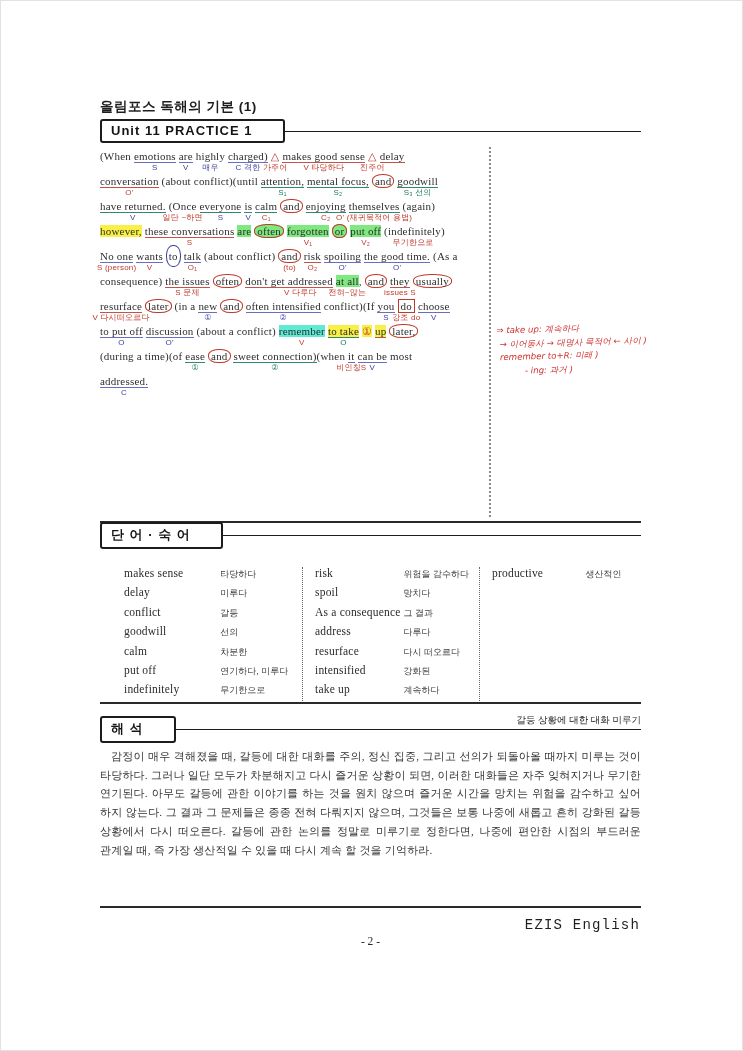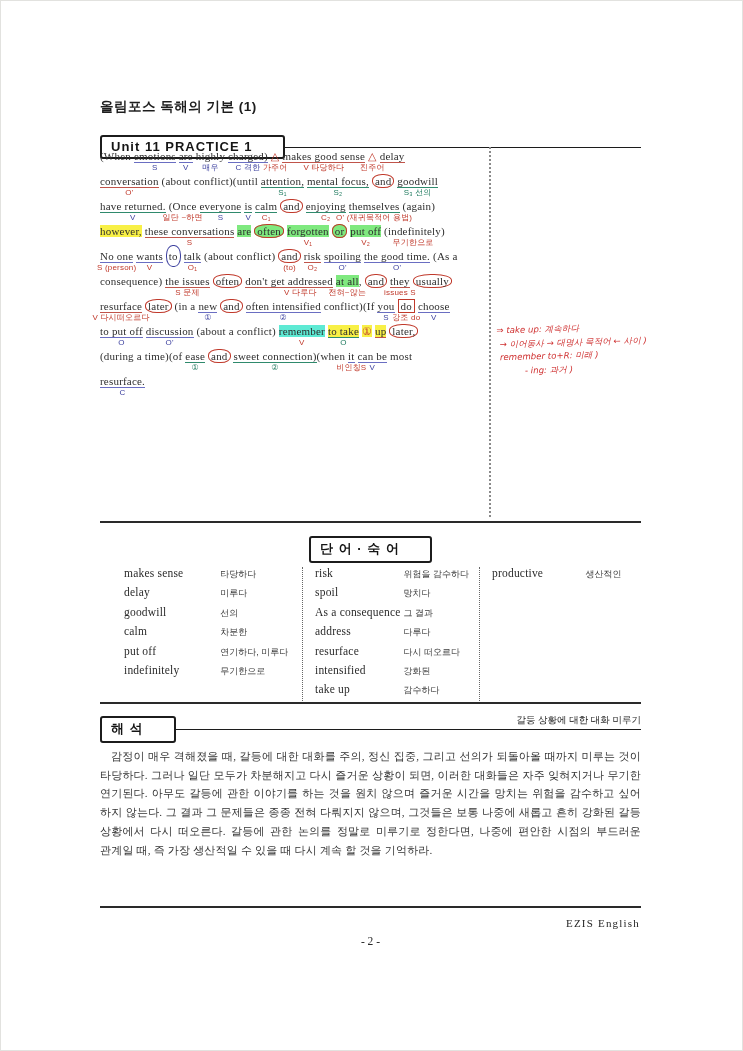--- a/index.html
+++ b/index.html
@@ -41,70 +41,74 @@
   .vcol{flex:0 0 172px;padding-right:6px;}
   .vcol + .vcol{border-left:1.6px dotted #666;padding-left:12px;flex:0 0 158px;}
   .vcol:last-child{flex:1;}
   .vrow{display:flex;align-items:baseline;height:19.4px;}
   .ven{flex:0 0 56%;font-size:11.5px;color:#2b2b2b;letter-spacing:.2px;}
   .vko{font-family:"Liberation Sans",sans-serif;font-size:9px;color:#3a3a3a;}
   
   .interp-body{position:absolute;left:100px;top:747px;width:541px;font-size:11px;
                line-height:18.7px;text-align:justify;text-indent:11px;color:#333;
                font-family:"Liberation Serif",serif;letter-spacing:.2px;word-break:keep-all;}
-  .footer-brand{position:absolute;right:103px;top:917px;font-family:Liberation Serif, serif;
-                font-size:11px;letter-spacing:1.2px;color:#1f1f1f;}
+  .footer-brand{position:absolute;right:103px;top:917px;font-family:Liberation Mono, monospace;
+                font-size:14px;letter-spacing:1.2px;color:#1f1f1f;}
   .page-num{position:absolute;left:100px;top:935px;width:541px;text-align:center;
             font-size:11.5px;color:#2a2a2a;}
 </style>
 </head>
 <body>
 
 <div class="page">
 
   <div class="doc-title">올림포스 독해의 기본 (1)</div>
 
-  <div class="section-row" style="top:135px;">
+  <div class="section-row" style="top:119px;">
     <div class="section-box">Unit 11 PRACTICE 1</div>
     <div class="section-line"></div>
   </div>
 
   <div class="passage">
       <div class="pline"><span class="seg"><span class="w">(When </span></span><span class="seg"><span class="w u-blue">emotions</span><span class="ann c-blue">S</span></span><span class="seg"><span class="w"> </span></span><span class="seg"><span class="w u-blue">are</span><span class="ann c-blue">V</span></span><span class="seg"><span class="w"> </span></span><span class="seg"><span class="w">highly</span><span class="ann c-blue">매우</span></span><span class="seg"><span class="w"> </span></span><span class="seg"><span class="w u-blue">charged)</span><span class="ann c-blue">C 격한</span></span><span class="seg"><span class="w"> </span></span><span class="seg"><span class="w c-red">△</span><span class="ann c-red">가주어</span></span><span class="seg"><span class="w"> </span></span><span class="seg"><span class="w u-red">makes good sense</span><span class="ann c-red">V 타당하다</span></span><span class="seg"><span class="w"> </span></span><span class="seg"><span class="w c-red">△</span><span class="ann c-red">진주어</span></span><span class="seg"><span class="w"> </span></span><span class="seg"><span class="w u-red">delay</span></span></div>
       <div class="pline"><span class="seg"><span class="w u-red">conversation</span><span class="ann c-red">O'</span></span><span class="seg"><span class="w"> (about conflict)(until </span></span><span class="seg"><span class="w u-green">attention,</span><span class="ann c-green">S₁</span></span><span class="seg"><span class="w"> </span></span><span class="seg"><span class="w u-green">mental focus,</span><span class="ann c-green">S₂</span></span><span class="seg"><span class="w"> </span></span><span class="seg"><span class="w mk-circle-red">and</span></span><span class="seg"><span class="w"> </span></span><span class="seg"><span class="w u-green">goodwill</span><span class="ann c-green">S₃ 선의</span></span></div>
       <div class="pline"><span class="seg"><span class="w u-green">have returned.</span><span class="ann c-blue">V</span></span><span class="seg"><span class="w"> </span></span><span class="seg"><span class="w">(Once</span><span class="ann c-red">일단 ~하면</span></span><span class="seg"><span class="w"> </span></span><span class="seg"><span class="w u-green">everyone</span><span class="ann c-blue">S</span></span><span class="seg"><span class="w"> </span></span><span class="seg"><span class="w u-green">is</span><span class="ann c-blue">V</span></span><span class="seg"><span class="w"> </span></span><span class="seg"><span class="w u-green">calm</span><span class="ann c-red">C₁</span></span><span class="seg"><span class="w"> </span></span><span class="seg"><span class="w mk-circle-red">and</span></span><span class="seg"><span class="w"> </span></span><span class="seg"><span class="w u-green">enjoying</span><span class="ann c-red">C₂</span></span><span class="seg"><span class="w"> </span></span><span class="seg"><span class="w u-green">themselves</span><span class="ann c-red">O' (재귀목적어 용법)</span></span><span class="seg"><span class="w"> (again)</span></span></div>
       <div class="pline"><span class="seg"><span class="w h-yellow">however,</span></span><span class="seg"><span class="w"> </span></span><span class="seg"><span class="w u-red">these conversations</span><span class="ann c-red">S</span></span><span class="seg"><span class="w"> </span></span><span class="seg"><span class="w h-green">are</span></span><span class="seg"><span class="w"> </span></span><span class="seg"><span class="w h-green mk-circle-red">often</span></span><span class="seg"><span class="w"> </span></span><span class="seg"><span class="w h-green">forgotten</span><span class="ann c-red">V₁</span></span><span class="seg"><span class="w"> </span></span><span class="seg"><span class="w h-green mk-circle-red">or</span></span><span class="seg"><span class="w"> </span></span><span class="seg"><span class="w h-green">put off</span><span class="ann c-red">V₂</span></span><span class="seg"><span class="w"> (indefinitely)</span><span class="ann c-red">무기한으로</span></span></div>
       <div class="pline"><span class="seg"><span class="w u-blue">No one</span><span class="ann c-red">S (person)</span></span><span class="seg"><span class="w"> </span></span><span class="seg"><span class="w u-blue">wants</span><span class="ann c-red">V</span></span><span class="seg"><span class="w"> </span></span><span class="seg"><span class="w mk-circle-blue">to</span></span><span class="seg"><span class="w"> </span></span><span class="seg"><span class="w u-blue">talk</span><span class="ann c-red">O₁</span></span><span class="seg"><span class="w"> (about conflict) </span></span><span class="seg"><span class="w mk-circle-red">and</span><span class="ann c-red">(to)</span></span><span class="seg"><span class="w"> </span></span><span class="seg"><span class="w u-red">risk</span><span class="ann c-red">O₂</span></span><span class="seg"><span class="w"> </span></span><span class="seg"><span class="w u-blue">spoiling</span><span class="ann c-blue">O'</span></span><span class="seg"><span class="w"> </span></span><span class="seg"><span class="w u-blue">the good time.</span><span class="ann c-blue">O'</span></span><span class="seg"><span class="w"> (As a</span></span></div>
       <div class="pline"><span class="seg"><span class="w">consequence) </span></span><span class="seg"><span class="w u-red">the issues</span><span class="ann c-red">S 문제</span></span><span class="seg"><span class="w"> </span></span><span class="seg"><span class="w mk-circle-red">often</span></span><span class="seg"><span class="w"> </span></span><span class="seg"><span class="w u-red">don't</span></span><span class="seg"><span class="w u-red"> get addressed</span><span class="ann c-red">V 다루다</span></span><span class="seg"><span class="w"> </span></span><span class="seg"><span class="w h-green">at all</span><span class="ann c-red">전혀~않는</span></span><span class="seg"><span class="w">, </span></span><span class="seg"><span class="w mk-circle-red">and</span></span><span class="seg"><span class="w"> </span></span><span class="seg"><span class="w u-red">they</span><span class="ann c-red">issues S</span></span><span class="seg"><span class="w"> </span></span><span class="seg"><span class="w mk-circle-red">usually</span></span></div>
       <div class="pline"><span class="seg"><span class="w u-red">resurface</span><span class="ann c-red">V 다시떠오르다</span></span><span class="seg"><span class="w"> </span></span><span class="seg"><span class="w mk-circle-red">later</span></span><span class="seg"><span class="w"> (in a </span></span><span class="seg"><span class="w u-blue">new</span><span class="ann c-blue">①</span></span><span class="seg"><span class="w"> </span></span><span class="seg"><span class="w mk-circle-red">and</span></span><span class="seg"><span class="w"> </span></span><span class="seg"><span class="w u-blue">often intensified</span><span class="ann c-blue">②</span></span><span class="seg"><span class="w"> conflict)(If </span></span><span class="seg"><span class="w u-blue">you</span><span class="ann c-blue">S</span></span><span class="seg"><span class="w"> </span></span><span class="seg"><span class="w mk-box-red">do</span><span class="ann c-red">강조 do</span></span><span class="seg"><span class="w"> </span></span><span class="seg"><span class="w u-blue">choose</span><span class="ann c-blue">V</span></span></div>
       <div class="pline"><span class="seg"><span class="w u-blue">to put off</span><span class="ann c-blue">O</span></span><span class="seg"><span class="w"> </span></span><span class="seg"><span class="w u-blue">discussion</span><span class="ann c-blue">O'</span></span><span class="seg"><span class="w"> (about a conflict) </span></span><span class="seg"><span class="w h-magenta">remember</span><span class="ann c-red">V</span></span><span class="seg"><span class="w"> </span></span><span class="seg"><span class="w u-green h-yellow">to take</span><span class="ann c-green">O</span></span><span class="seg"><span class="w"> </span></span><span class="seg"><span class="w h-yellow c-red">①</span></span><span class="seg"><span class="w"> </span></span><span class="seg"><span class="w u-red h-yellow">up</span></span><span class="seg"><span class="w"> </span></span><span class="seg"><span class="w mk-circle-red">later,</span></span></div>
       <div class="pline"><span class="seg"><span class="w">(during a time)(of </span></span><span class="seg"><span class="w u-green">ease</span><span class="ann c-green">①</span></span><span class="seg"><span class="w"> </span></span><span class="seg"><span class="w mk-circle-red">and</span></span><span class="seg"><span class="w"> </span></span><span class="seg"><span class="w u-green">sweet connection)</span><span class="ann c-green">②</span></span><span class="seg"><span class="w">(when </span></span><span class="seg"><span class="w u-blue">it</span><span class="ann c-red">비인칭S</span></span><span class="seg"><span class="w"> </span></span><span class="seg"><span class="w u-blue">can be</span><span class="ann c-blue">V</span></span><span class="seg"><span class="w"> most</span></span></div>
-      <div class="pline"><span class="seg"><span class="w u-blue">resurface.</span><span class="ann c-blue">C</span></span></div>
+      <div class="pline"><span class="seg"><span class="w u-blue">addressed.</span><span class="ann c-blue">C</span></span></div>
     </div>
 
   <div class="vdots"></div>
 
   <div class="sidenote"><div>⇒ take up: 계속하다</div><div> → 이어동사 → 대명사 목적어 ← 사이 )</div><div> remember to+R: 미래 )</div><div>          - ing: 과거 )</div></div>
 
   <div class="hr" style="left:100px;top:521px;width:541px;"></div>
 
-  <div class="section-row" style="top:536px;flex-direction:column;">
+  <div class="section-row" style="top:523px;">
     <div class="section-box">단 어 · 숙 어</div>
     <div class="section-line"></div>
   </div>
 
   <div class="vocab-grid">
       <div class="vcol">
         <div class="vrow">
           <span class="ven">makes sense</span>
           <span class="vko">타당하다</span>
         </div>
         <div class="vrow">
           <span class="ven">delay</span>
           <span class="vko">미루다</span>
+        </div>
+        <div class="vrow">
+          <span class="ven">conflict</span>
+          <span class="vko">갈등</span>
         </div>
         <div class="vrow">
           <span class="ven">goodwill</span>
           <span class="vko">선의</span>
         </div>
         <div class="vrow">
           <span class="ven">calm</span>
           <span class="vko">차분한</span>
         </div>
         <div class="vrow">
@@ -136,21 +140,21 @@
         <div class="vrow">
           <span class="ven">resurface</span>
           <span class="vko">다시 떠오르다</span>
         </div>
         <div class="vrow">
           <span class="ven">intensified</span>
           <span class="vko">강화된</span>
         </div>
         <div class="vrow">
           <span class="ven">take up</span>
-          <span class="vko">감수하다</span>
+          <span class="vko">계속하다</span>
         </div>
       </div>
       <div class="vcol">
         <div class="vrow">
           <span class="ven">productive</span>
           <span class="vko">생산적인</span>
         </div>
       </div>
     </div>
 

